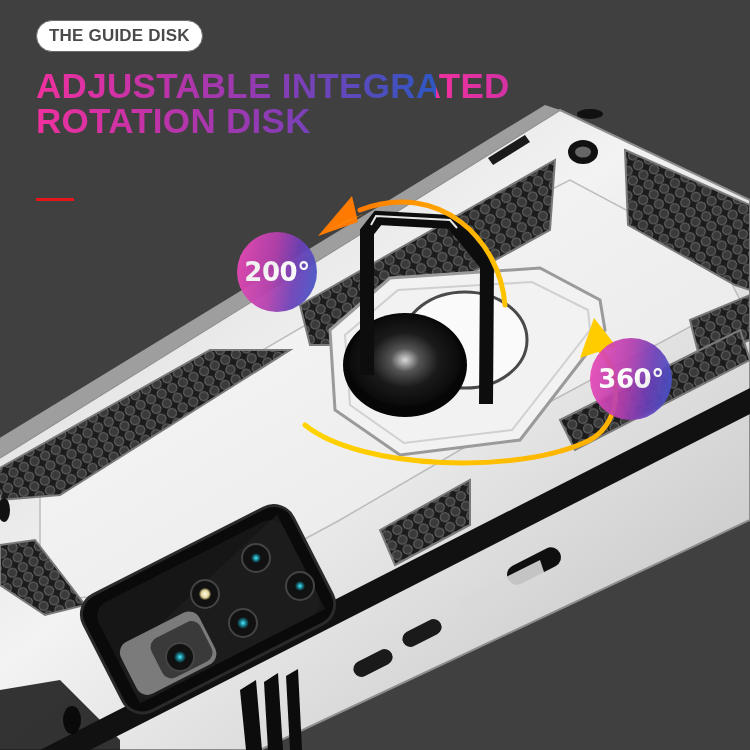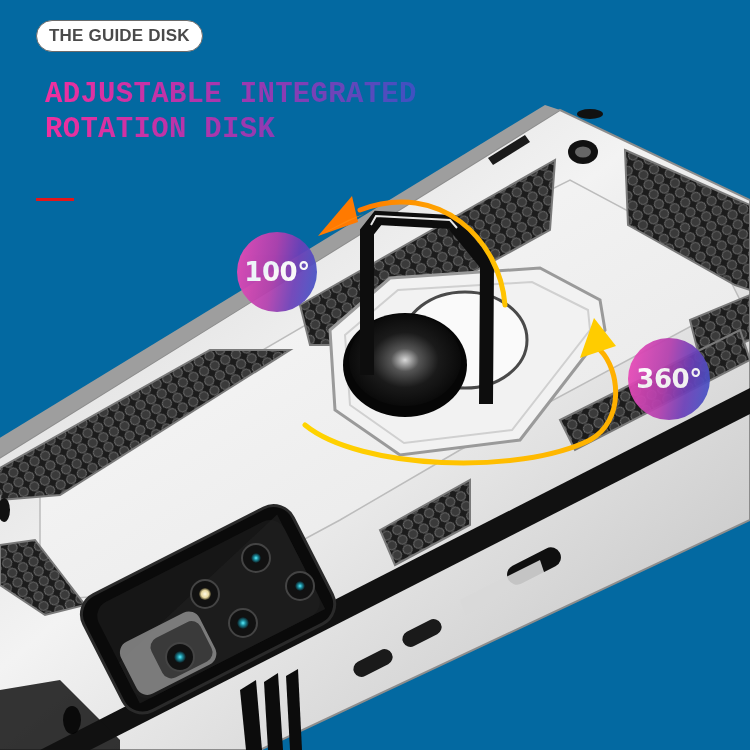--- a/index.html
+++ b/index.html
@@ -1,34 +1,34 @@
 <!DOCTYPE html>
 <html><head>
 <meta charset="utf-8">
 <style>
   html, body { margin: 0; padding: 0; background: #ffffff; }
   .stage {
     position: relative; width: 750px; height: 750px; overflow: hidden;
-    background: #0369a1; font-family: "DejaVu Sans", "Liberation Sans", sans-serif;
+    background: #404040; font-family: "DejaVu Sans", "Liberation Sans", sans-serif;
   }
   .art { position: absolute; left: 0; top: 0; width: 750px; height: 750px; }
 
   .pill {
     position: absolute; left: 36px; top: 20px; height: 32px;
     padding: 0 12px; border: 1.5px solid #6b6b6b; border-radius: 18px;
     display: flex; align-items: center; box-sizing: border-box;
     background: #ffffff;
     font-family: "Liberation Sans", sans-serif; font-weight: bold;
     font-size: 17px; color: #4a4a4a; letter-spacing: 0.2px;
   }
 
   .headline {
-    position: absolute; left: 36px; top: 68px; margin: 9px;
-    font-family: Liberation Mono, monospace; font-weight: bold;
-    font-size: 29px; line-height: 35px; letter-spacing: 0.3px;
+    position: absolute; left: 36px; top: 68px; margin: 0;
+    font-family: Liberation Sans, sans-serif; font-weight: bold;
+    font-size: 35px; line-height: 35px; letter-spacing: 0.3px;
   }
   .headline .line {
     display: block; white-space: nowrap;
     background: linear-gradient(90deg, #f0309e 0%, #c033a8 30%, #8a3cb4 60%, #2d57c4 100%);
     background-size: 400px 100%;
     -webkit-background-clip: text; background-clip: text;
     color: transparent;
   }
 
   .red-dash {
@@ -38,21 +38,21 @@
 
   .badge {
     position: absolute; border-radius: 50%;
     display: flex; align-items: center; justify-content: center;
     color: #ffffff; font-family: "DejaVu Sans", sans-serif; font-weight: bold;
     font-size: 26px; letter-spacing: -0.5px;
     background: linear-gradient(100deg, #f04bb8 0%, #b43fae 45%, #6d3fb8 70%, #3b57c8 100%);
     opacity: 0.93;
   }
   .badge-100 { left: 237px; top: 232px; width: 80px; height: 80px; }
-  .badge-360 { left: 628px; top: 338px; width: 82px; height: 82px; }
+  .badge-360 { left: 590px; top: 338px; width: 82px; height: 82px; }
 </style>
 </head>
 <body>
 
 <div class="stage">
 
   <svg class="art" viewBox="0 0 750 750">
     <defs>
       <linearGradient id="caseBody" x1="0" y1="0" x2="1" y2="1">
         <stop offset="0" stop-color="#cfcfcf"></stop>
@@ -173,18 +173,18 @@
   </div>
 
   <h1 class="headline">
     <span class="line">ADJUSTABLE INTEGRATED</span>
     <span class="line">ROTATION DISK</span>
   </h1>
 
   <div class="red-dash"></div>
 
   <div class="badge badge-100">
-    <span>100°</span>
+    <span>200°</span>
   </div>
   <div class="badge badge-360">
     <span>360°</span>
   </div>
 </div>
 
 </body></html>

